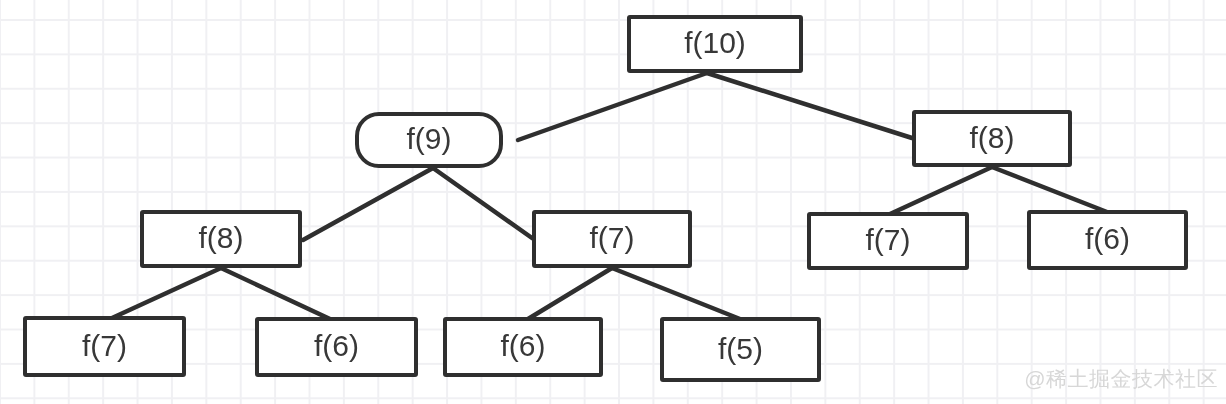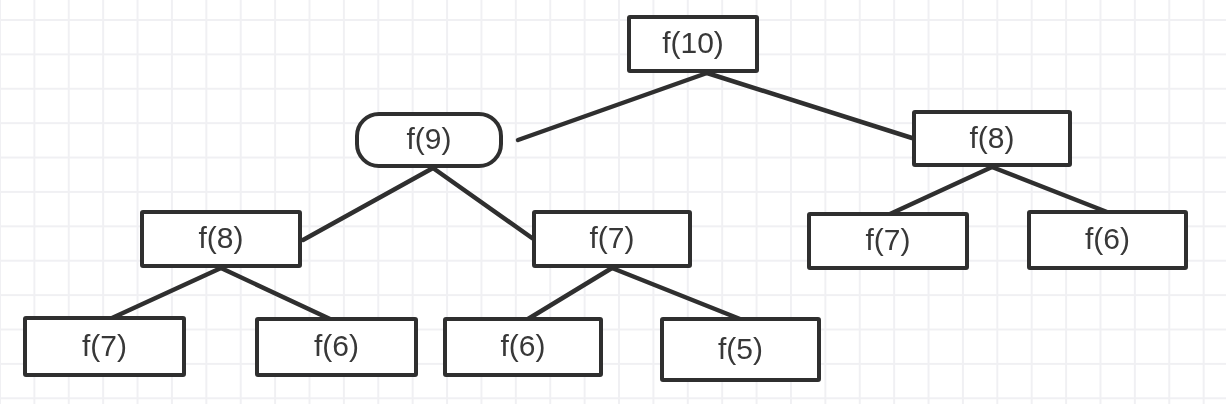--- a/index.html
+++ b/index.html
@@ -72,21 +72,21 @@
       <line x1="433" y1="168" x2="303" y2="240"></line>
       <line x1="433" y1="168" x2="532" y2="238"></line>
       <line x1="221" y1="268" x2="112" y2="318"></line>
       <line x1="221" y1="268" x2="330" y2="319"></line>
       <line x1="612" y1="268" x2="528" y2="319"></line>
       <line x1="612" y1="268" x2="740" y2="319"></line>
       <line x1="992" y1="167" x2="890" y2="214"></line>
       <line x1="992" y1="167" x2="1107" y2="212"></line>
     </svg>
   <div>
-      <div class="node" style="left: 627px; top: 15px; width: 132px; height: 58px;">
+      <div class="node" style="left: 627px; top: 15px; width: 176px; height: 58px;">
         <span>f(10)</span>
       </div>
       <div class="node" style="left: 355px; top: 112px; width: 148px; height: 56px; border-radius: 24px;">
         <span>f(9)</span>
       </div>
       <div class="node" style="left: 912px; top: 110px; width: 160px; height: 57px;">
         <span>f(8)</span>
       </div>
       <div class="node" style="left: 140px; top: 210px; width: 162px; height: 58px;">
         <span>f(8)</span>
@@ -106,13 +106,14 @@
       <div class="node" style="left: 255px; top: 317px; width: 163px; height: 60px;">
         <span>f(6)</span>
       </div>
       <div class="node" style="left: 443px; top: 317px; width: 160px; height: 60px;">
         <span>f(6)</span>
       </div>
       <div class="node" style="left: 660px; top: 317px; width: 161px; height: 65px;">
         <span>f(5)</span>
       </div>
     </div>
+  <div class="watermark">@稀土掘金技术社区</div>
 </div>
 
 </body></html>

